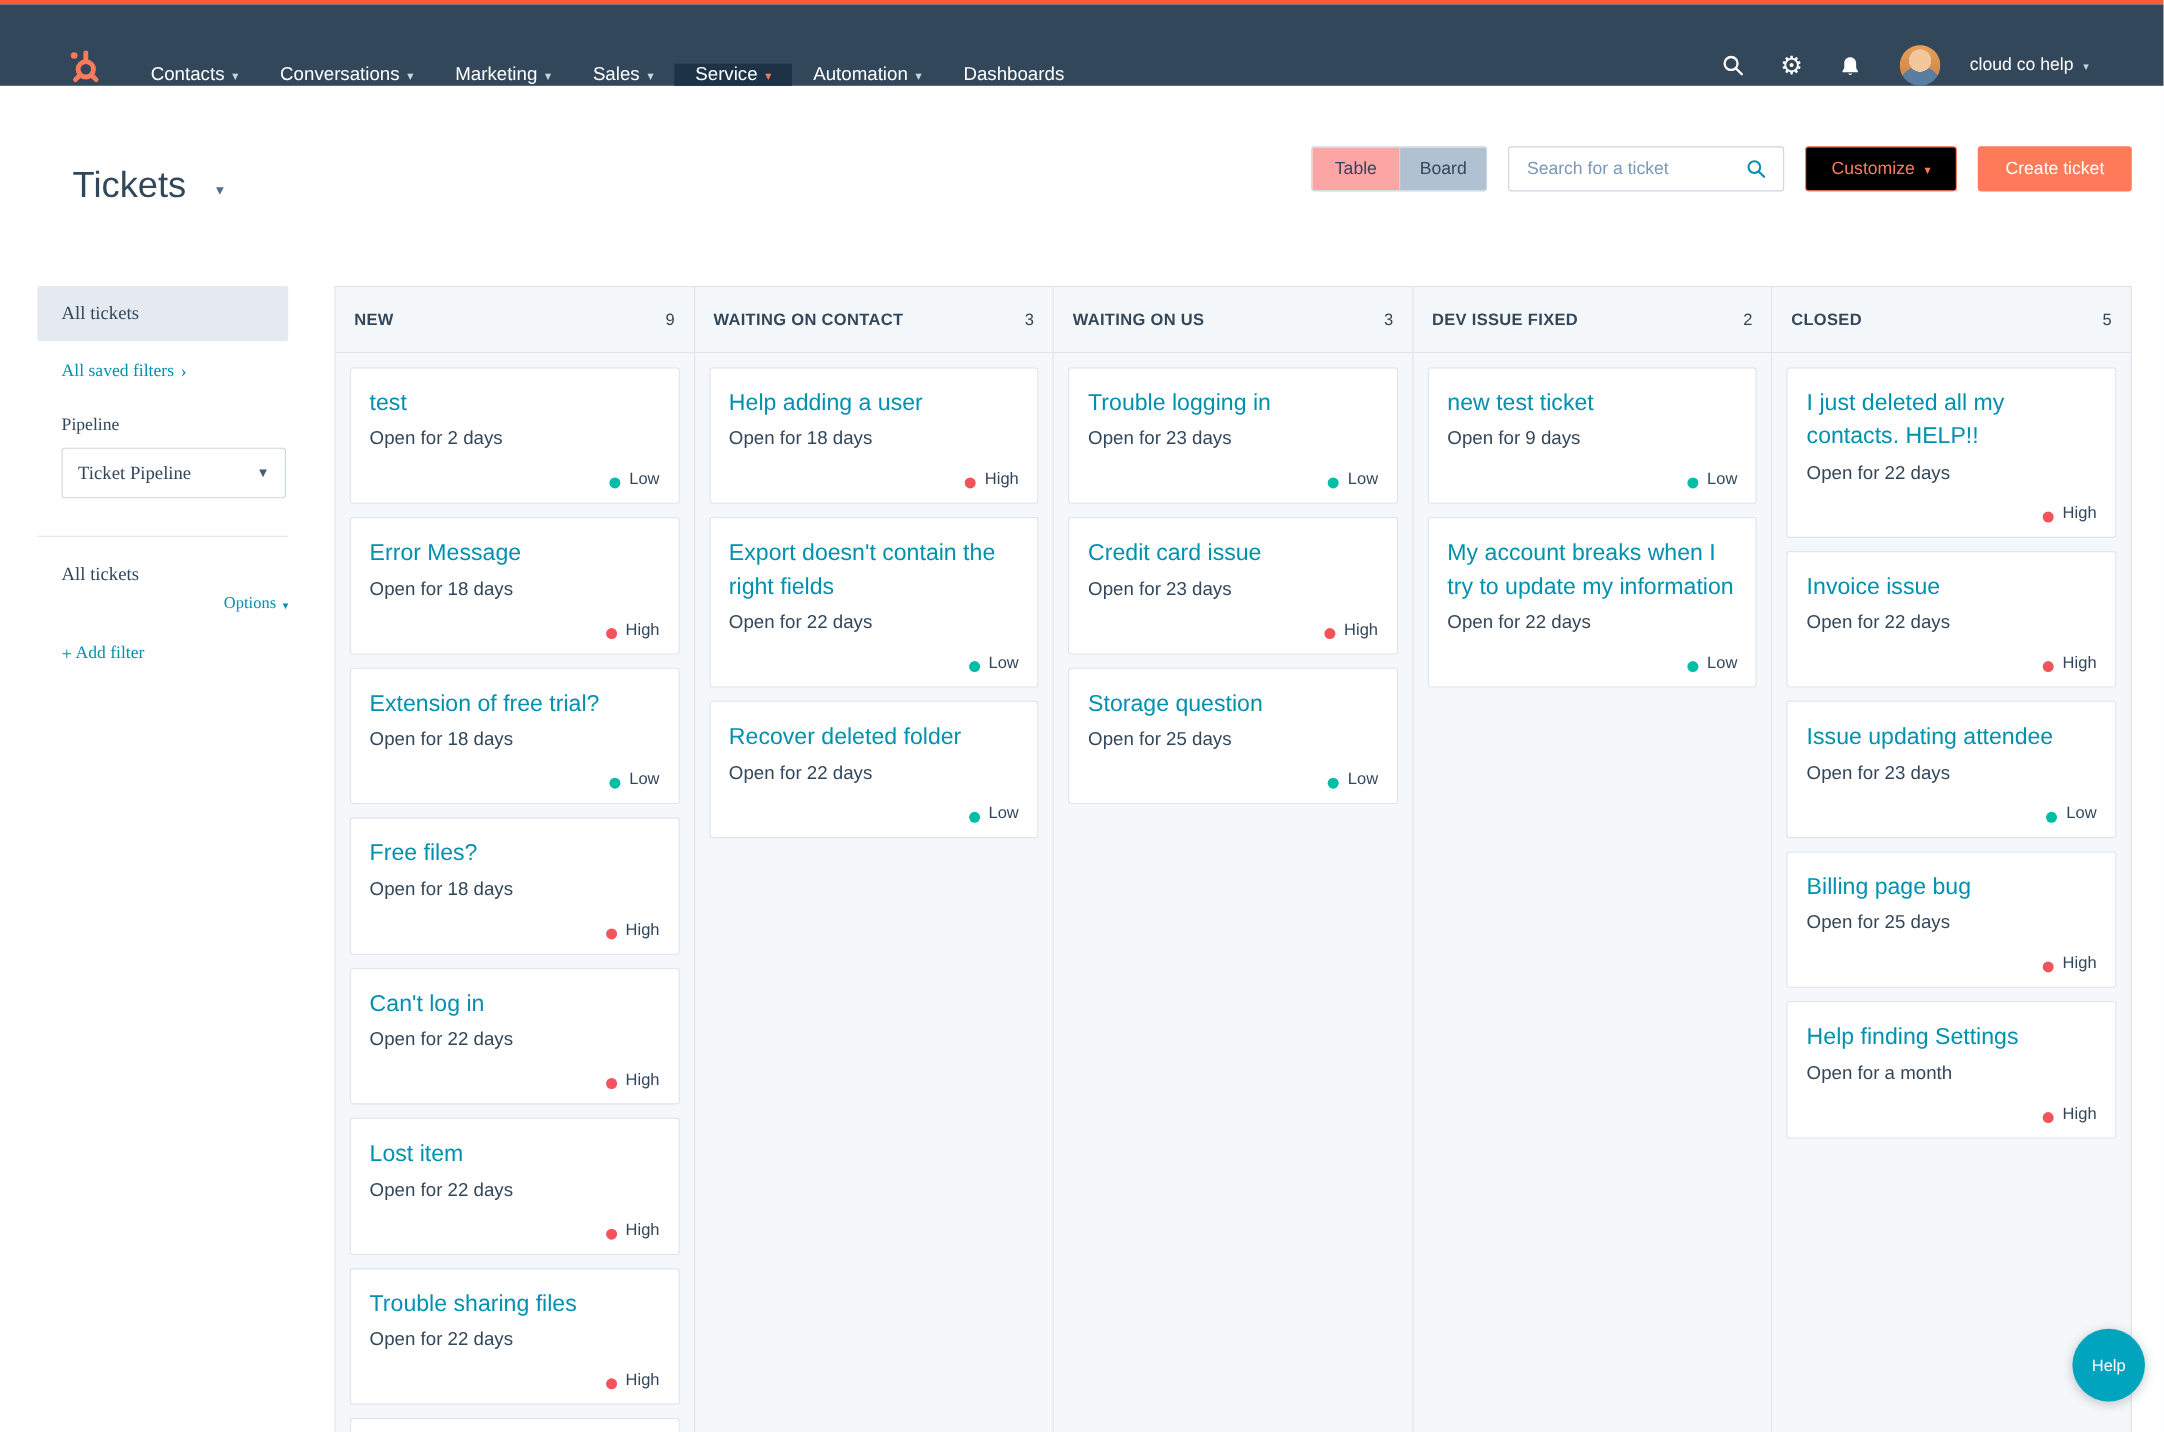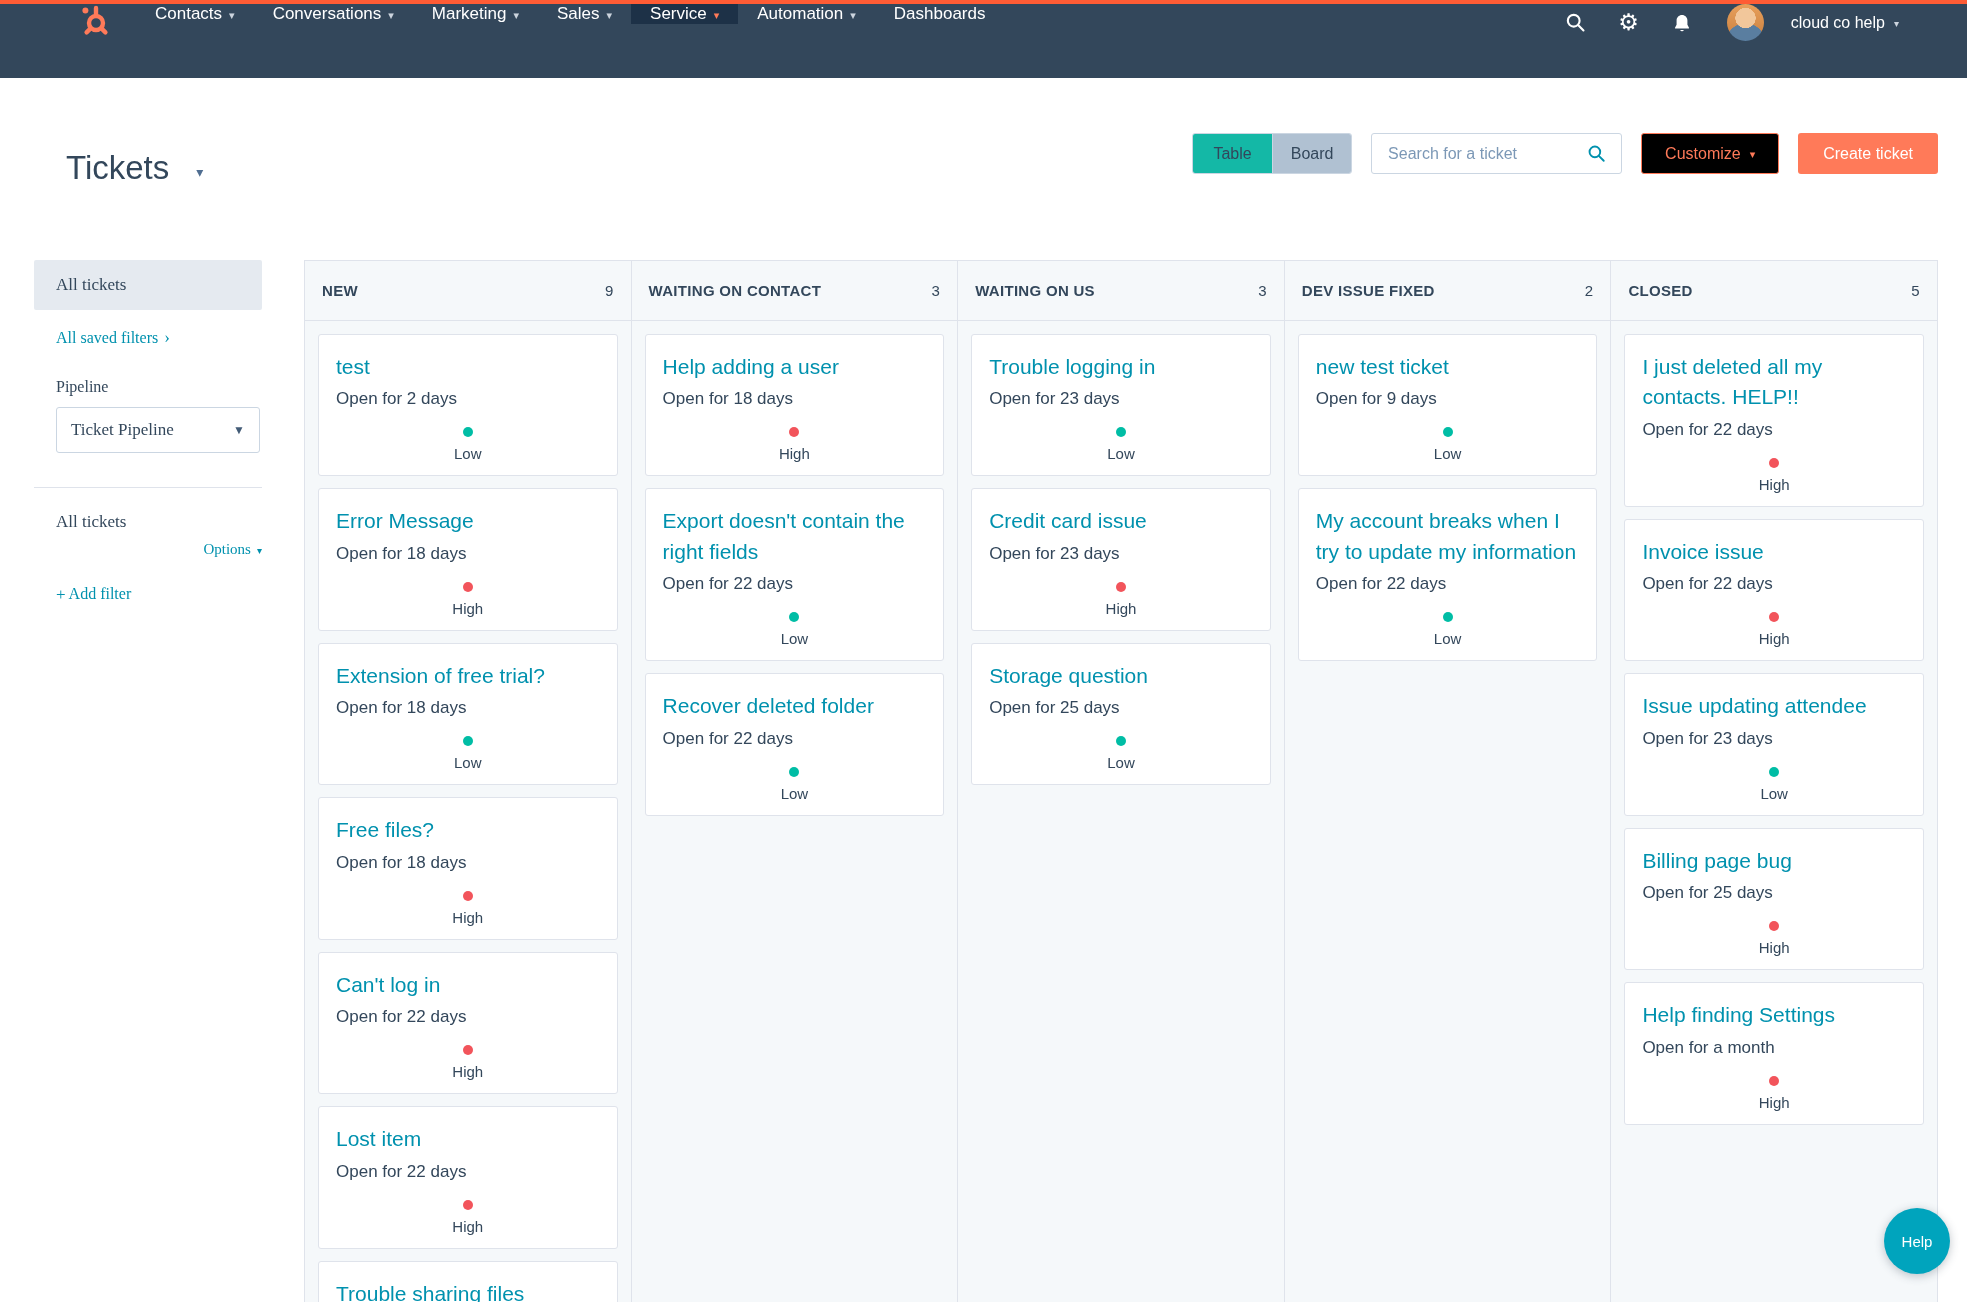--- a/index.html
+++ b/index.html
@@ -5,22 +5,22 @@
   * { box-sizing: border-box; }
   html,body { margin:0; padding:0; }
   body {
     width:1967px; height:1302px; overflow:hidden; position:relative;
     font-family:"Liberation Sans", sans-serif; background:#fff; color:#33475b;
   }
 
   
   .top-strip { height:4px; background:#ff5c35; }
   .navbar {
-    height:74px; background:#33475b; display:flex; align-items:flex-start;
-    padding:0 68px 0 78px;
+    height:74px; background:#33475b; display:flex; align-items:flex-end;
+    padding:0 68px 0 60px;
   }
   .logo { display:flex; align-items:center; margin-right:24px; }
   .nav { display:flex; align-items:stretch; }
   .nav-item {
     display:flex; align-items:center; gap:7px; padding:0 19px;
     color:#fff; font-size:17px; cursor:pointer; white-space:nowrap;
   }
   .nav-item.active { background:#1d3147; }
   .nav-caret { font-size:11px; color:#e7edf5; opacity:.85; margin-top:2px; }
   .nav-item.active .nav-caret { color:#ff7a59; opacity:1; }
@@ -42,21 +42,21 @@
     height:182px; padding:55px 29px 0 50px;
     display:flex; justify-content:space-between; align-items:flex-start;
   }
   .title-wrap { display:flex; align-items:center; gap:11px; cursor:pointer; }
   .page-title { margin:16px; font-size:33px; font-weight:500; color:#33475b; }
   .title-caret { font-size:14px; color:#506e91; margin-top:8px; }
   .controls { display:flex; align-items:flex-start; gap:19px; }
   .toggle { display:flex; height:41px; border:1px solid #cbd6e2; border-radius:3px; overflow:hidden; background:#fff; }
   .toggle-btn {
     width:79px; display:flex; align-items:center; justify-content:center;
-    font-size:16px; color:#33475b; cursor:pointer; background:#14b8a6;
+    font-size:16px; color:#33475b; cursor:pointer; background:#fca5a5;
   }
   .toggle-btn.selected { background:#b0c1d2; border-left:1px solid #cbd6e2; }
   .search-box {
     width:251px; height:41px; border:1px solid #cbd6e2; border-radius:3px;
     display:flex; align-items:center; padding:0 12px 0 14px; gap:8px; background:#fff;
   }
   .search-box input {
     border:none; outline:none; flex:1; min-width:0; font-size:16px;
     color:#33475b; font-family:inherit; background:transparent;
   }
@@ -109,22 +109,22 @@
     height:60px; flex:none; display:flex; align-items:center; justify-content:space-between;
     padding:0 17px; border-bottom:1px solid #dfe3eb;
     font-size:15px; font-weight:700; letter-spacing:.3px; color:#33475b;
   }
   .col-count { font-weight:400; font-size:15px; }
   .col-cards { padding:13px; display:flex; flex-direction:column; gap:12px; overflow:hidden; flex:1; }
   .card { background:#fff; border:1px solid #dfe3eb; border-radius:3px; padding:17px 17px 13px; cursor:pointer; }
   .card-title { color:#0091ae; font-size:21px; line-height:1.45; cursor:pointer; }
   .card-open { color:#33475b; font-size:17px; margin-top:7px; }
   .card-priority {
-    display:flex; justify-content:flex-end; align-items:center; gap:8px;
-    margin-top:18px; font-size:15px; color:#33475b;flex-direction:column;
+    display:flex; justify-content:flex-end; align-items:flex-end; gap:8px;
+    margin-top:18px; font-size:15px; color:#33475b;
   }
   .dot { width:10px; height:10px; border-radius:50%; flex:none; }
   .card-priority.low .dot { background:#00bda5; }
   .card-priority.high .dot { background:#f2545b; }
   .card.partial { height:14px; padding:0; flex:none; border-bottom:none; border-radius:3px 3px 0 0; }
 
   
   .help-fab {
     position:absolute; right:17px; bottom:28px; width:66px; height:66px;
     border-radius:50%; background:#00a4bd; color:#fff; font-size:15px; font-weight:500;

